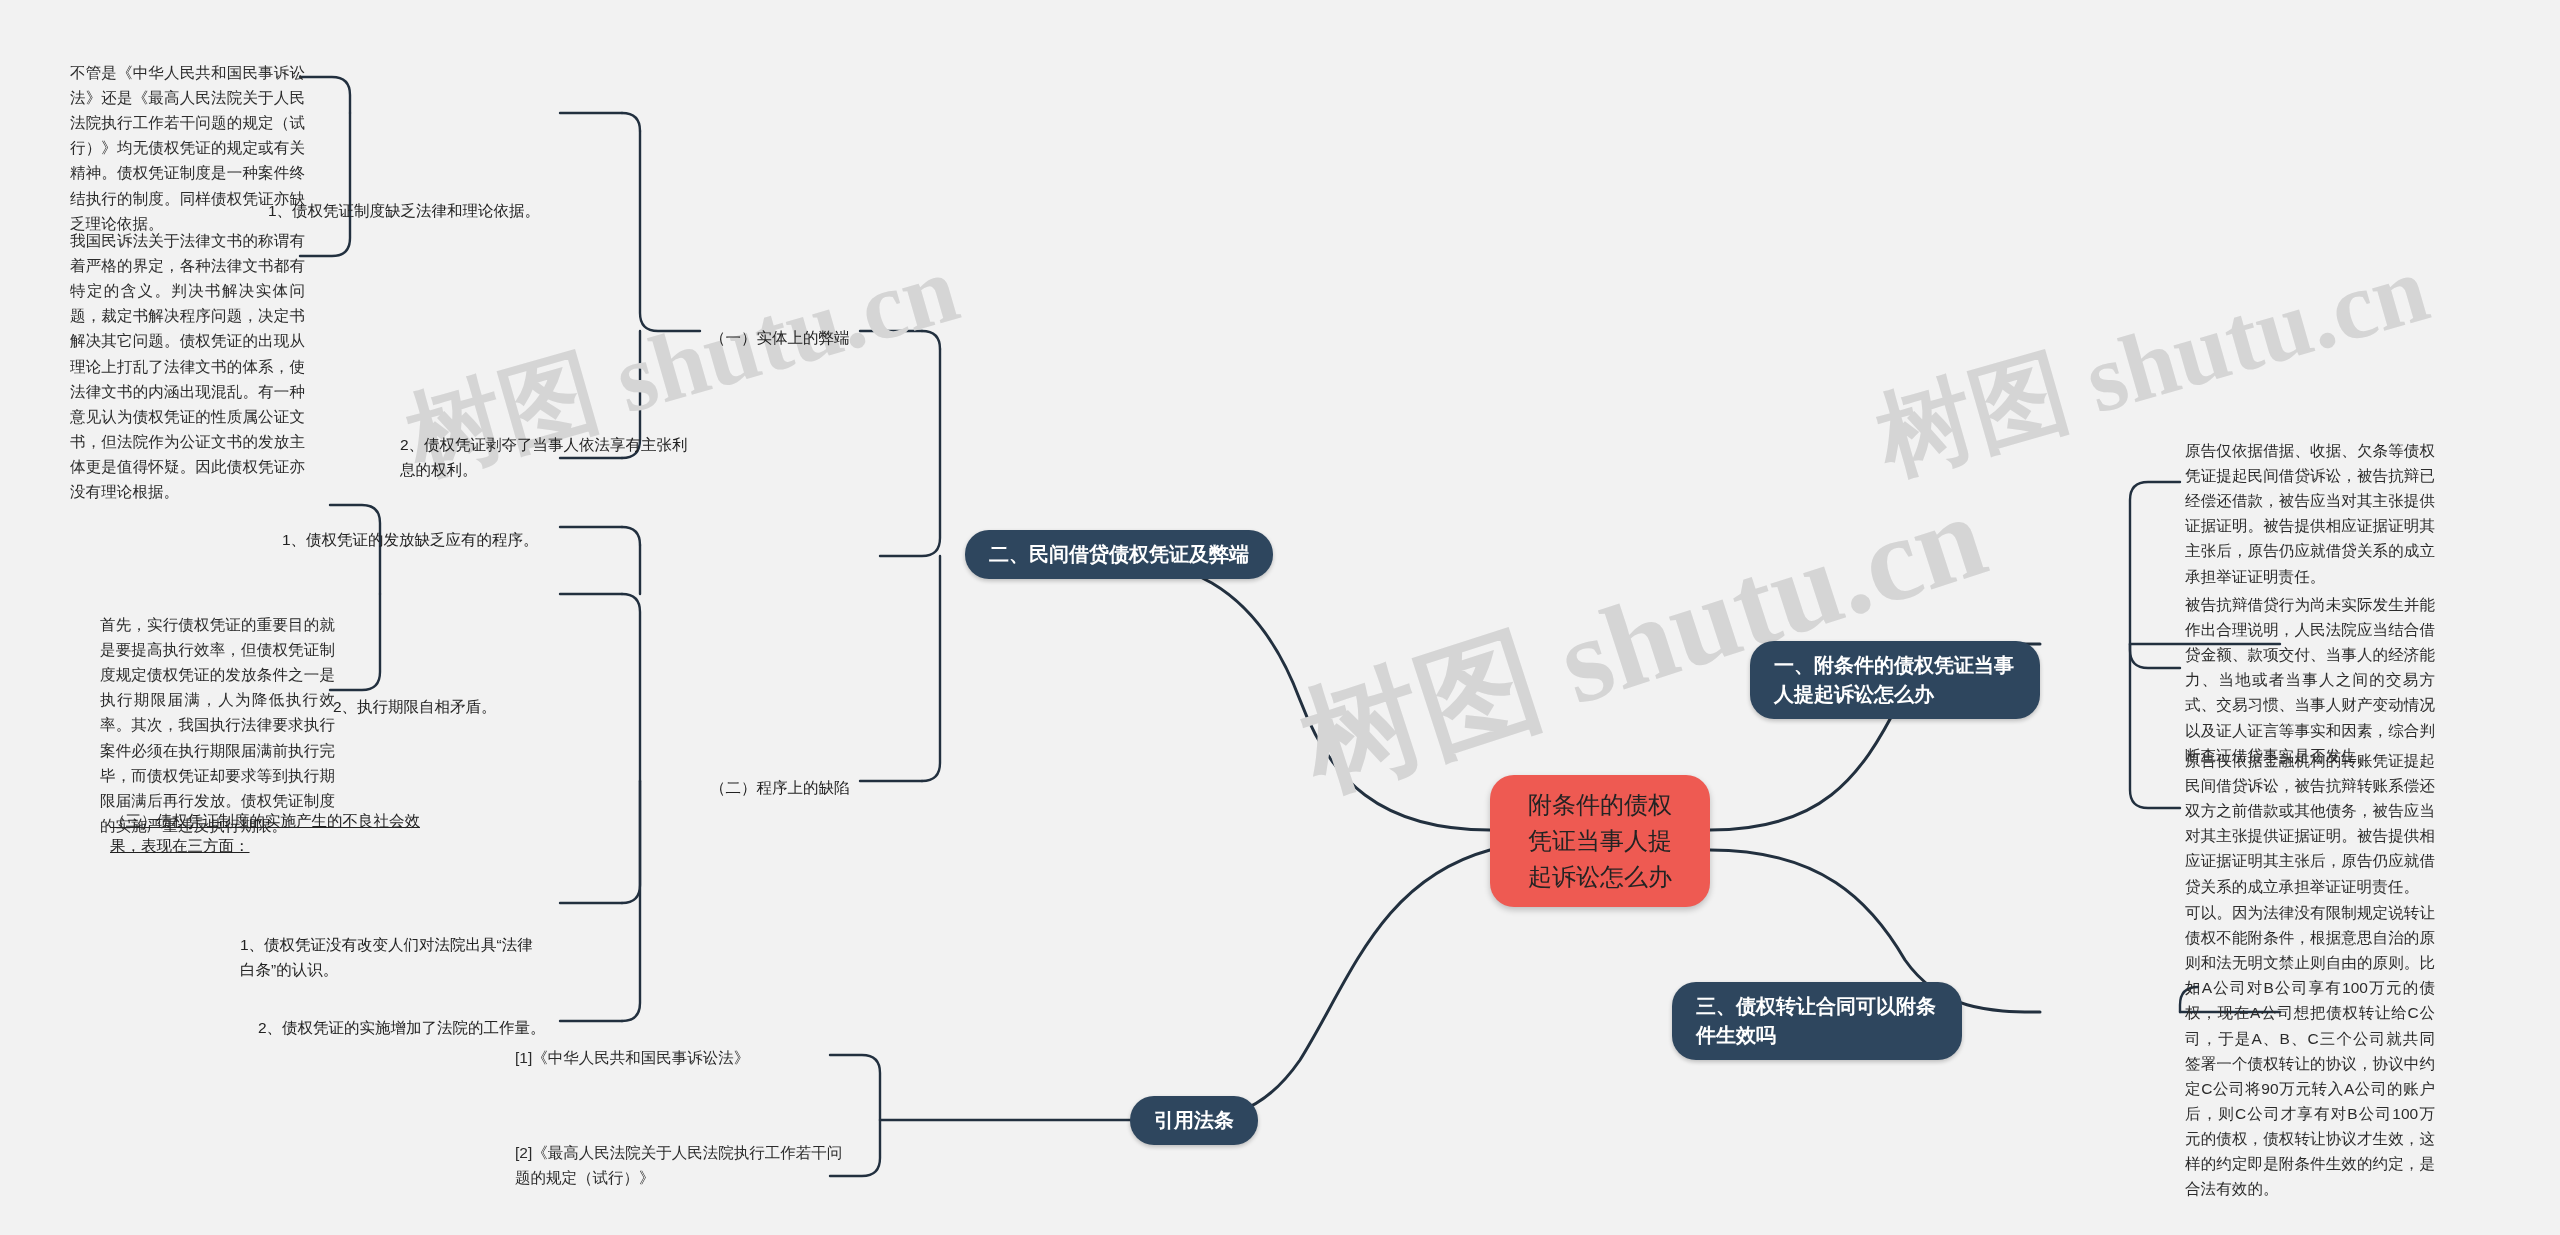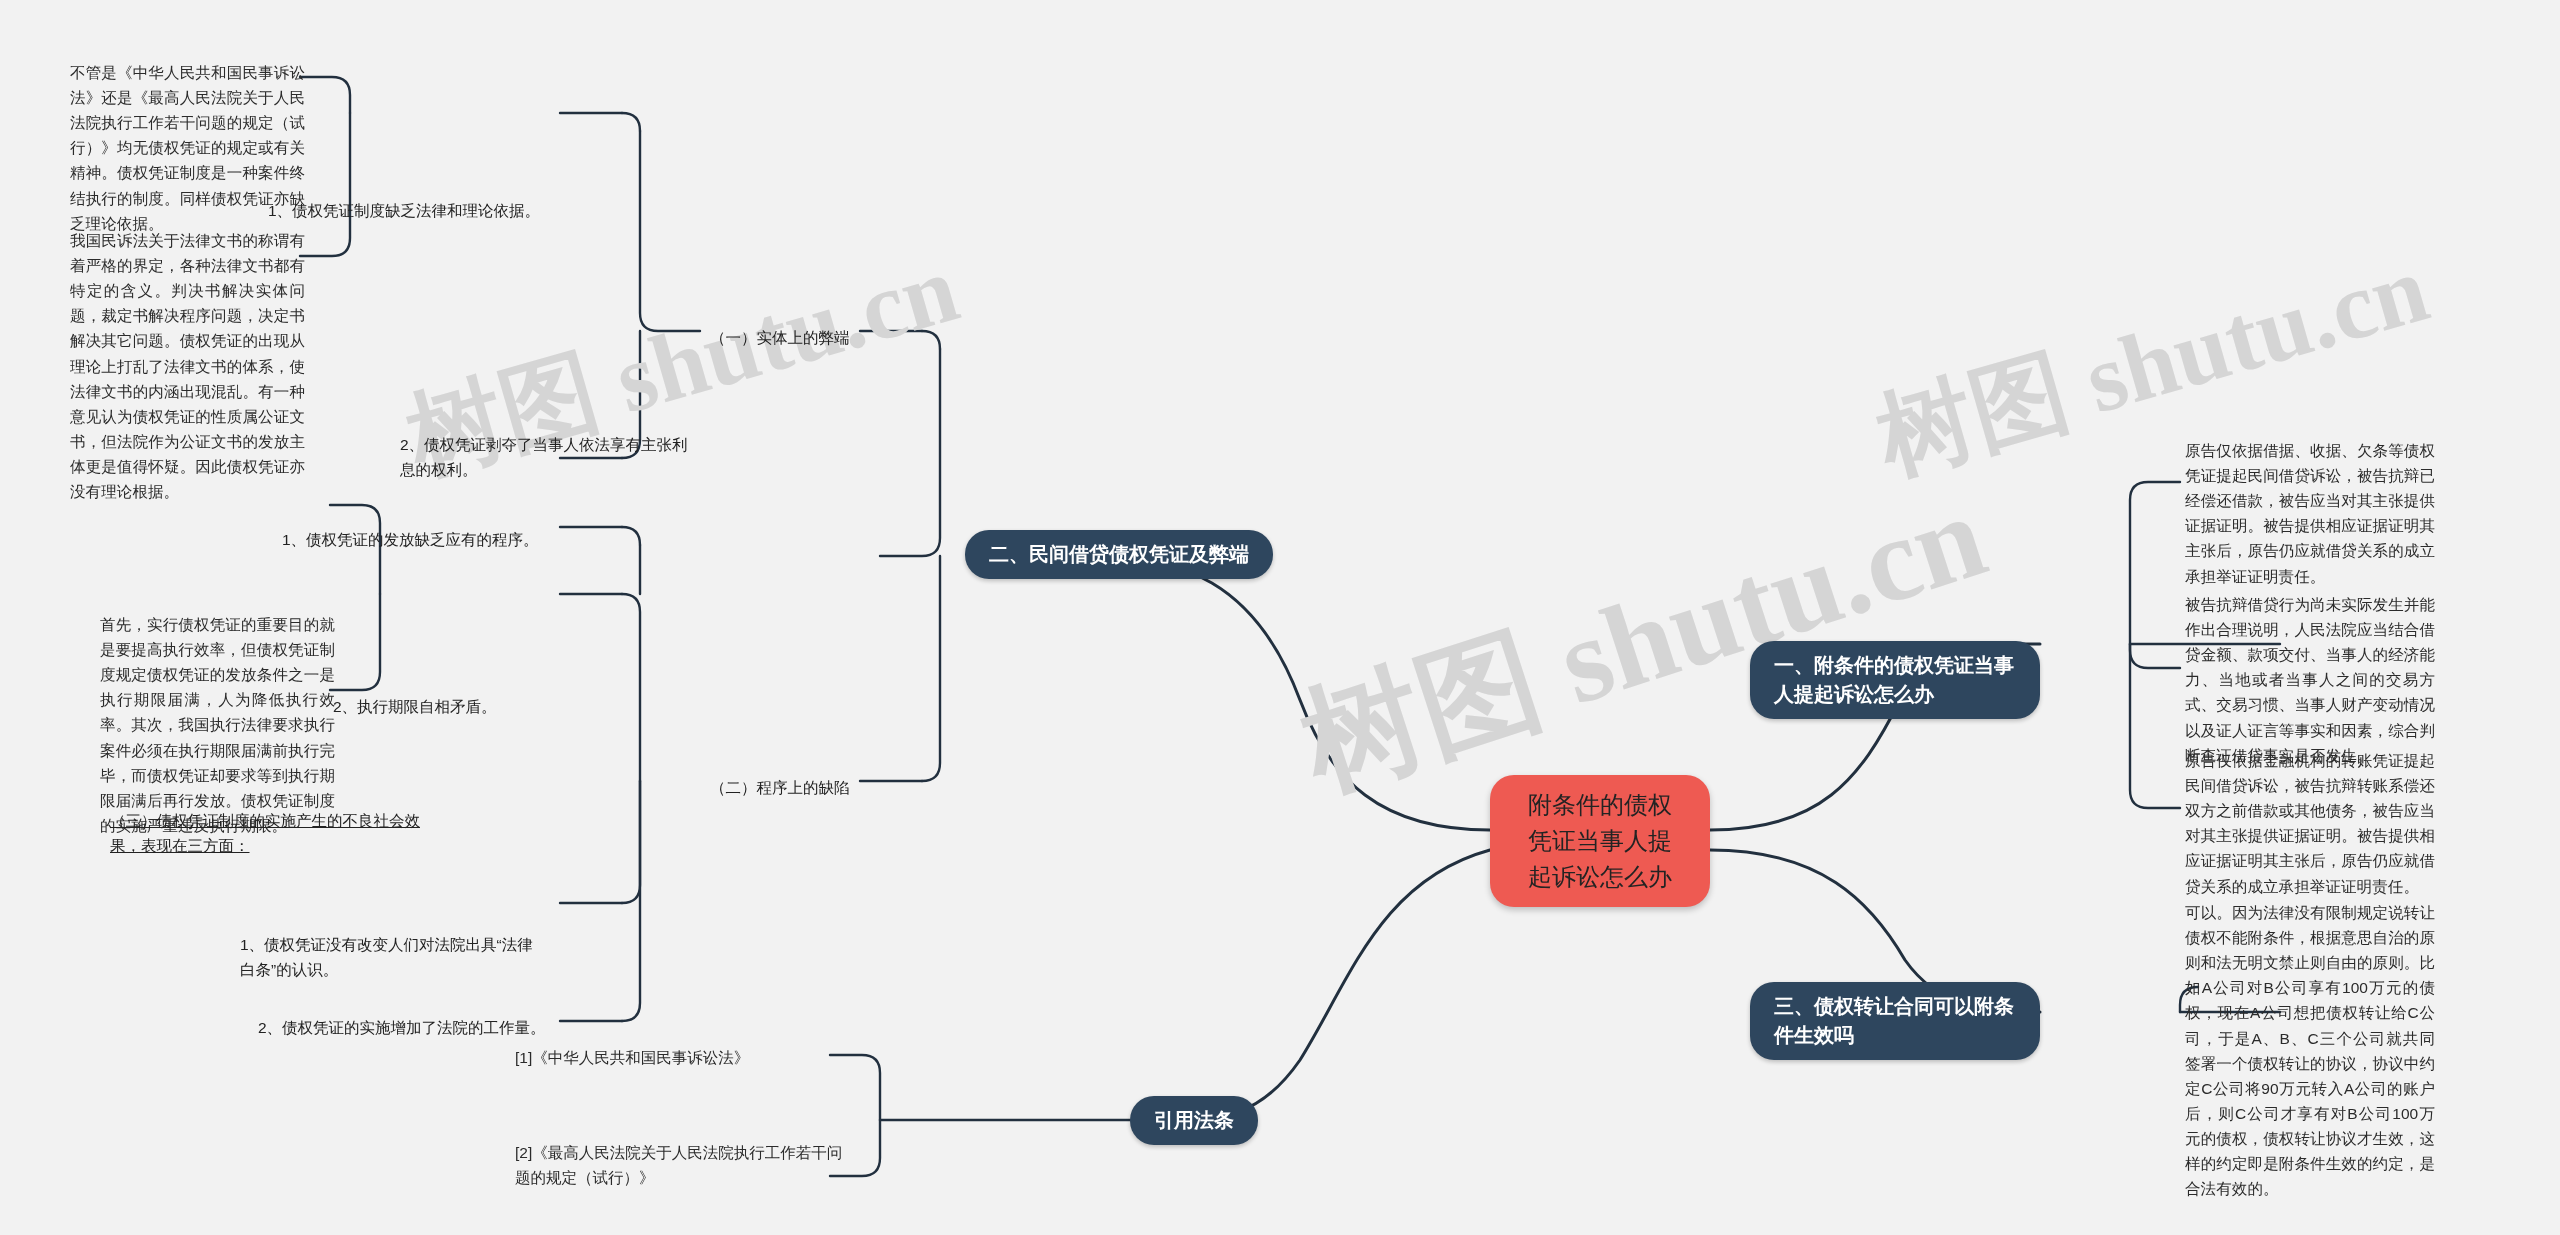--- a/index.html
+++ b/index.html
@@ -170,21 +170,21 @@
   <div class="branch-label" style="left:710px; top:325px; width:220px;">（一）实体上的弊端</div>
 
   <div class="branch-label" style="left:710px; top:775px; width:220px;">（二）程序上的缺陷</div>
 
   <div class="node small" style="left:965px; top:530px;">二、民间借贷债权凭证及弊端</div>
 
   <div class="node center" style="left:1490px; top:775px; width:220px;">附条件的债权凭证当事人提起诉讼怎么办</div>
 
   <div class="node small" style="left:1750px; top:641px; width:290px;">一、附条件的债权凭证当事人提起诉讼怎么办</div>
 
-  <div class="node small" style="left:1750px; top:982px; width:290px;">三、债权转让合同可以附条件生效吗</div>
+  <div class="node small" style="left:1672px; top:982px; width:290px;">三、债权转让合同可以附条件生效吗</div>
 
   <div class="leaf-text" style="left:2185px; top:438px; width:250px;">原告仅依据借据、收据、欠条等债权凭证提起民间借贷诉讼，被告抗辩已经偿还借款，被告应当对其主张提供证据证明。被告提供相应证据证明其主张后，原告仍应就借贷关系的成立承担举证证明责任。</div>
 
   <div class="leaf-text" style="left:2185px; top:748px; width:250px;">原告仅依据金融机构的转账凭证提起民间借贷诉讼，被告抗辩转账系偿还双方之前借款或其他债务，被告应当对其主张提供证据证明。被告提供相应证据证明其主张后，原告仍应就借贷关系的成立承担举证证明责任。</div>
 
   <div class="leaf-text" style="left:2185px; top:592px; width:250px;">被告抗辩借贷行为尚未实际发生并能作出合理说明，人民法院应当结合借贷金额、款项交付、当事人的经济能力、当地或者当事人之间的交易方式、交易习惯、当事人财产变动情况以及证人证言等事实和因素，综合判断查证借贷事实是否发生。</div>
 
   <div class="leaf-text" style="left:2185px; top:900px; width:250px;">可以。因为法律没有限制规定说转让债权不能附条件，根据意思自治的原则和法无明文禁止则自由的原则。比如A公司对B公司享有100万元的债权，现在A公司想把债权转让给C公司，于是A、B、C三个公司就共同签署一个债权转让的协议，协议中约定C公司将90万元转入A公司的账户后，则C公司才享有对B公司100万元的债权，债权转让协议才生效，这样的约定即是附条件生效的约定，是合法有效的。</div>
 
   <div class="node small" style="left:1130px; top:1096px;">引用法条</div>

